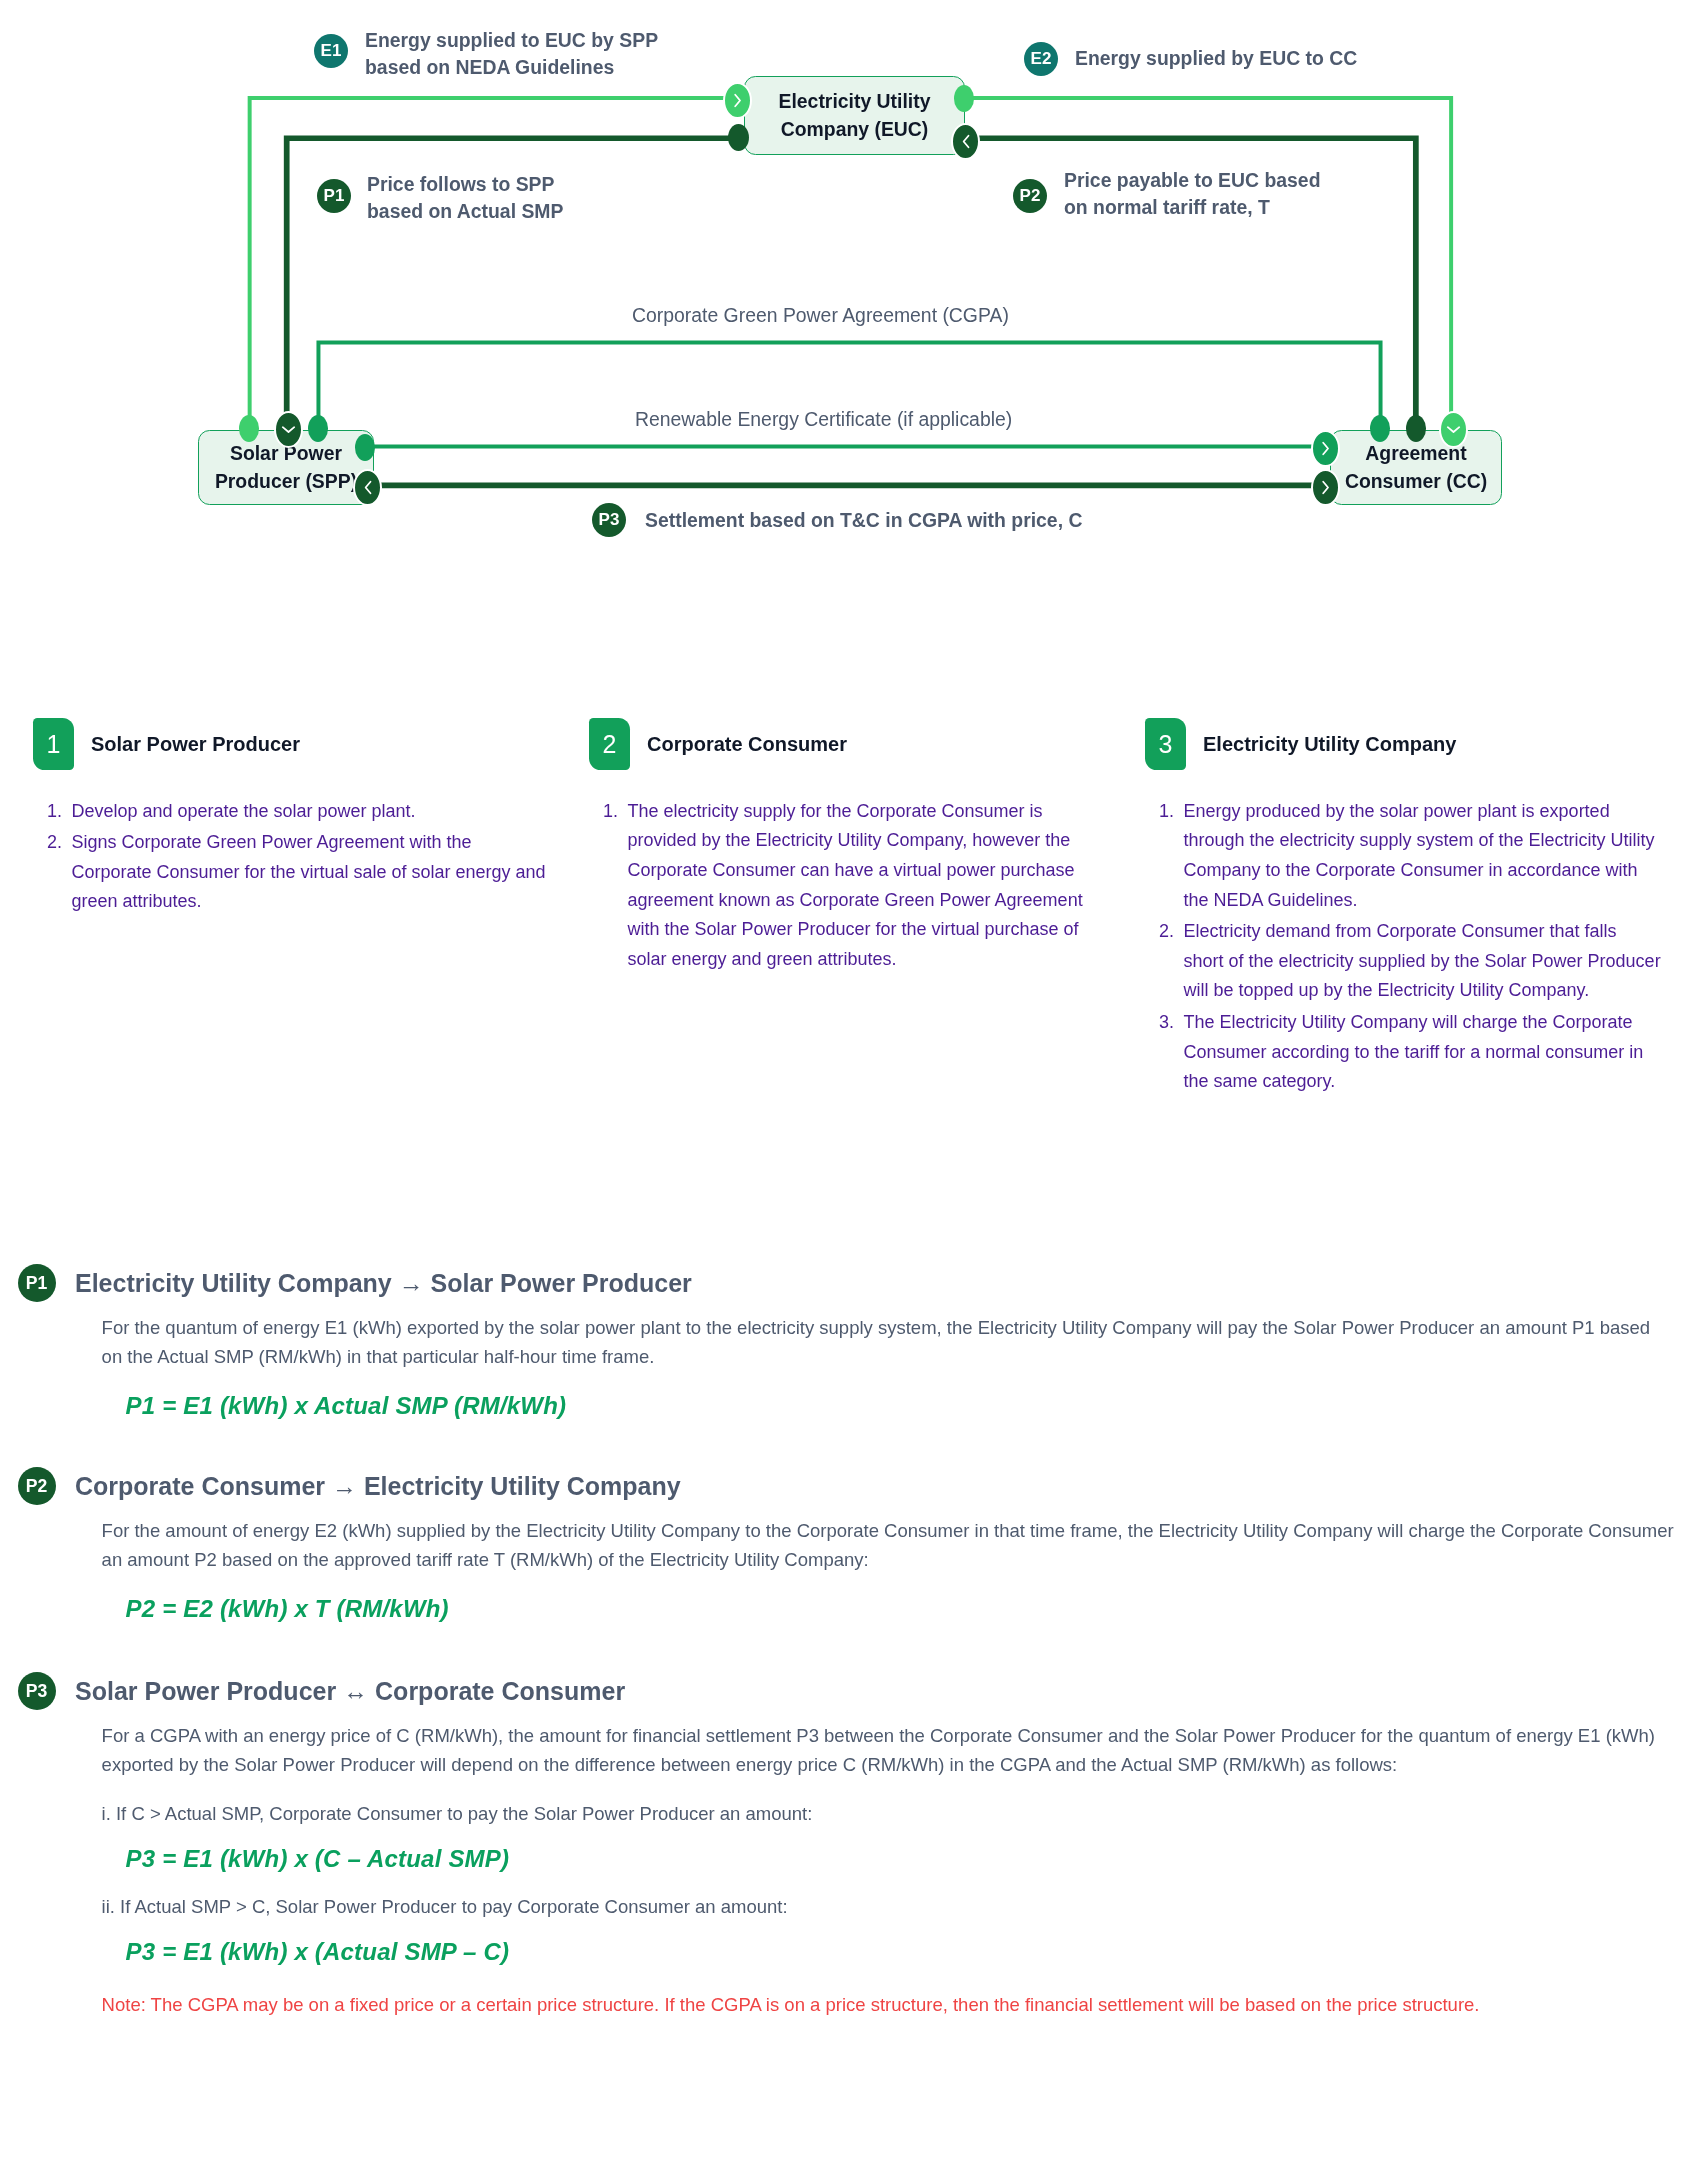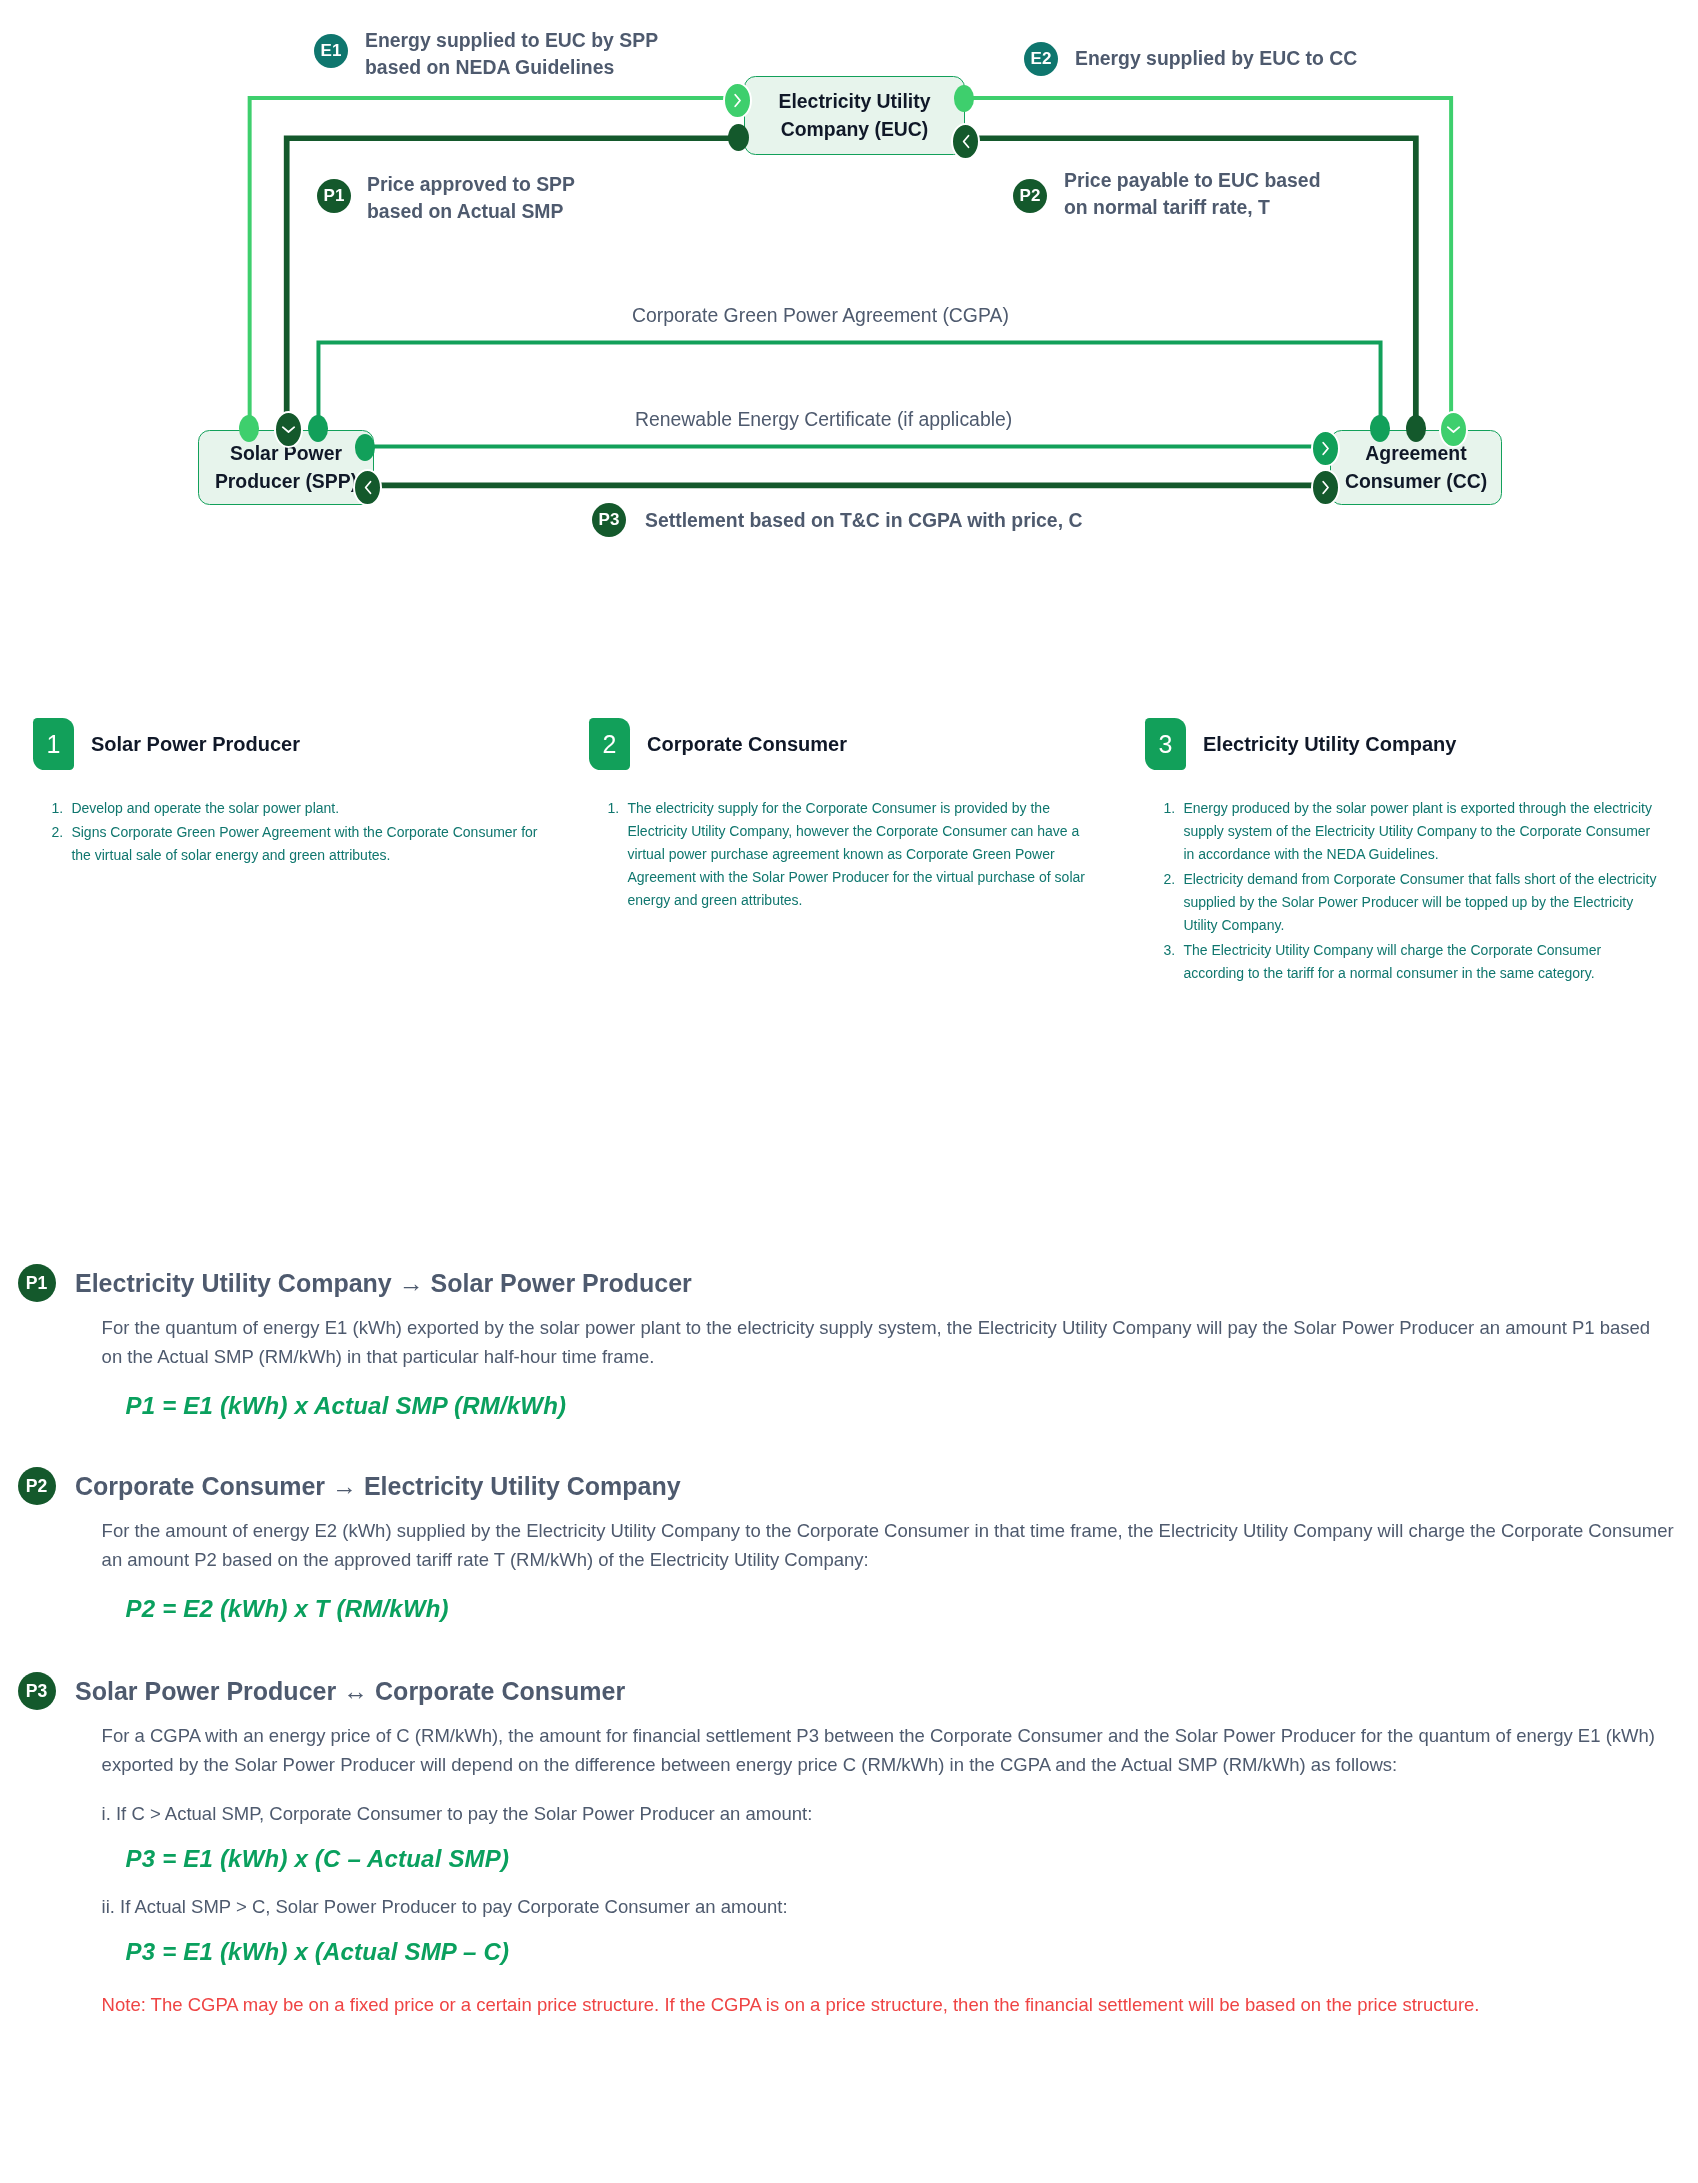--- a/index.html
+++ b/index.html
@@ -93,23 +93,23 @@
     display:flex;align-items:center;justify-content:center;
     flex:0 0 auto;
   }
   .party-title{
     font-size:20px;font-weight:700;color:#101828;
     white-space:nowrap;
   }
   .party ol{
     margin:26.5px 0 0 0;
     padding-left:34px;
-    font-size:14px;
+    font-size:18px;
     line-height:1.65;
-    color:#0f766e;
+    color:#4c1d95;
     font-weight:400;
   }
   .party ol li{margin-bottom:1.8px;padding-left:4.4px;}
 
   
   .psec{position:absolute;left:17.6px;width:1658px;}
   .psec-head{display:flex;align-items:center;gap:19.4px;}
   .pbadge{
     width:38px;height:38px;border-radius:50%;
     background:#14592c;color:#fff;
@@ -234,21 +234,21 @@
     </div>
 
     <div class="badge e" style="left:314px;top:34px;">E1</div>
     <div class="lbl" style="left:365px;top:27px;">Energy supplied to EUC by SPP
 based on NEDA Guidelines</div>
 
     <div class="badge e" style="left:1024px;top:42px;">E2</div>
     <div class="lbl" style="left:1075px;top:45px;">Energy supplied by EUC to CC</div>
 
     <div class="badge p" style="left:317px;top:179px;">P1</div>
-    <div class="lbl" style="left:367px;top:171px;">Price approved to SPP
+    <div class="lbl" style="left:367px;top:171px;">Price follows to SPP
 based on Actual SMP</div>
 
     <div class="badge p" style="left:1013px;top:179px;">P2</div>
     <div class="lbl" style="left:1064px;top:167px;">Price payable to EUC based
 on normal tariff rate, T</div>
 
     <div class="lbl-center" style="left:632px;top:304px;">Corporate Green Power Agreement (CGPA)</div>
 
     <div class="lbl-center" style="left:635px;top:408px;">Renewable Energy Certificate (if applicable)</div>
 

